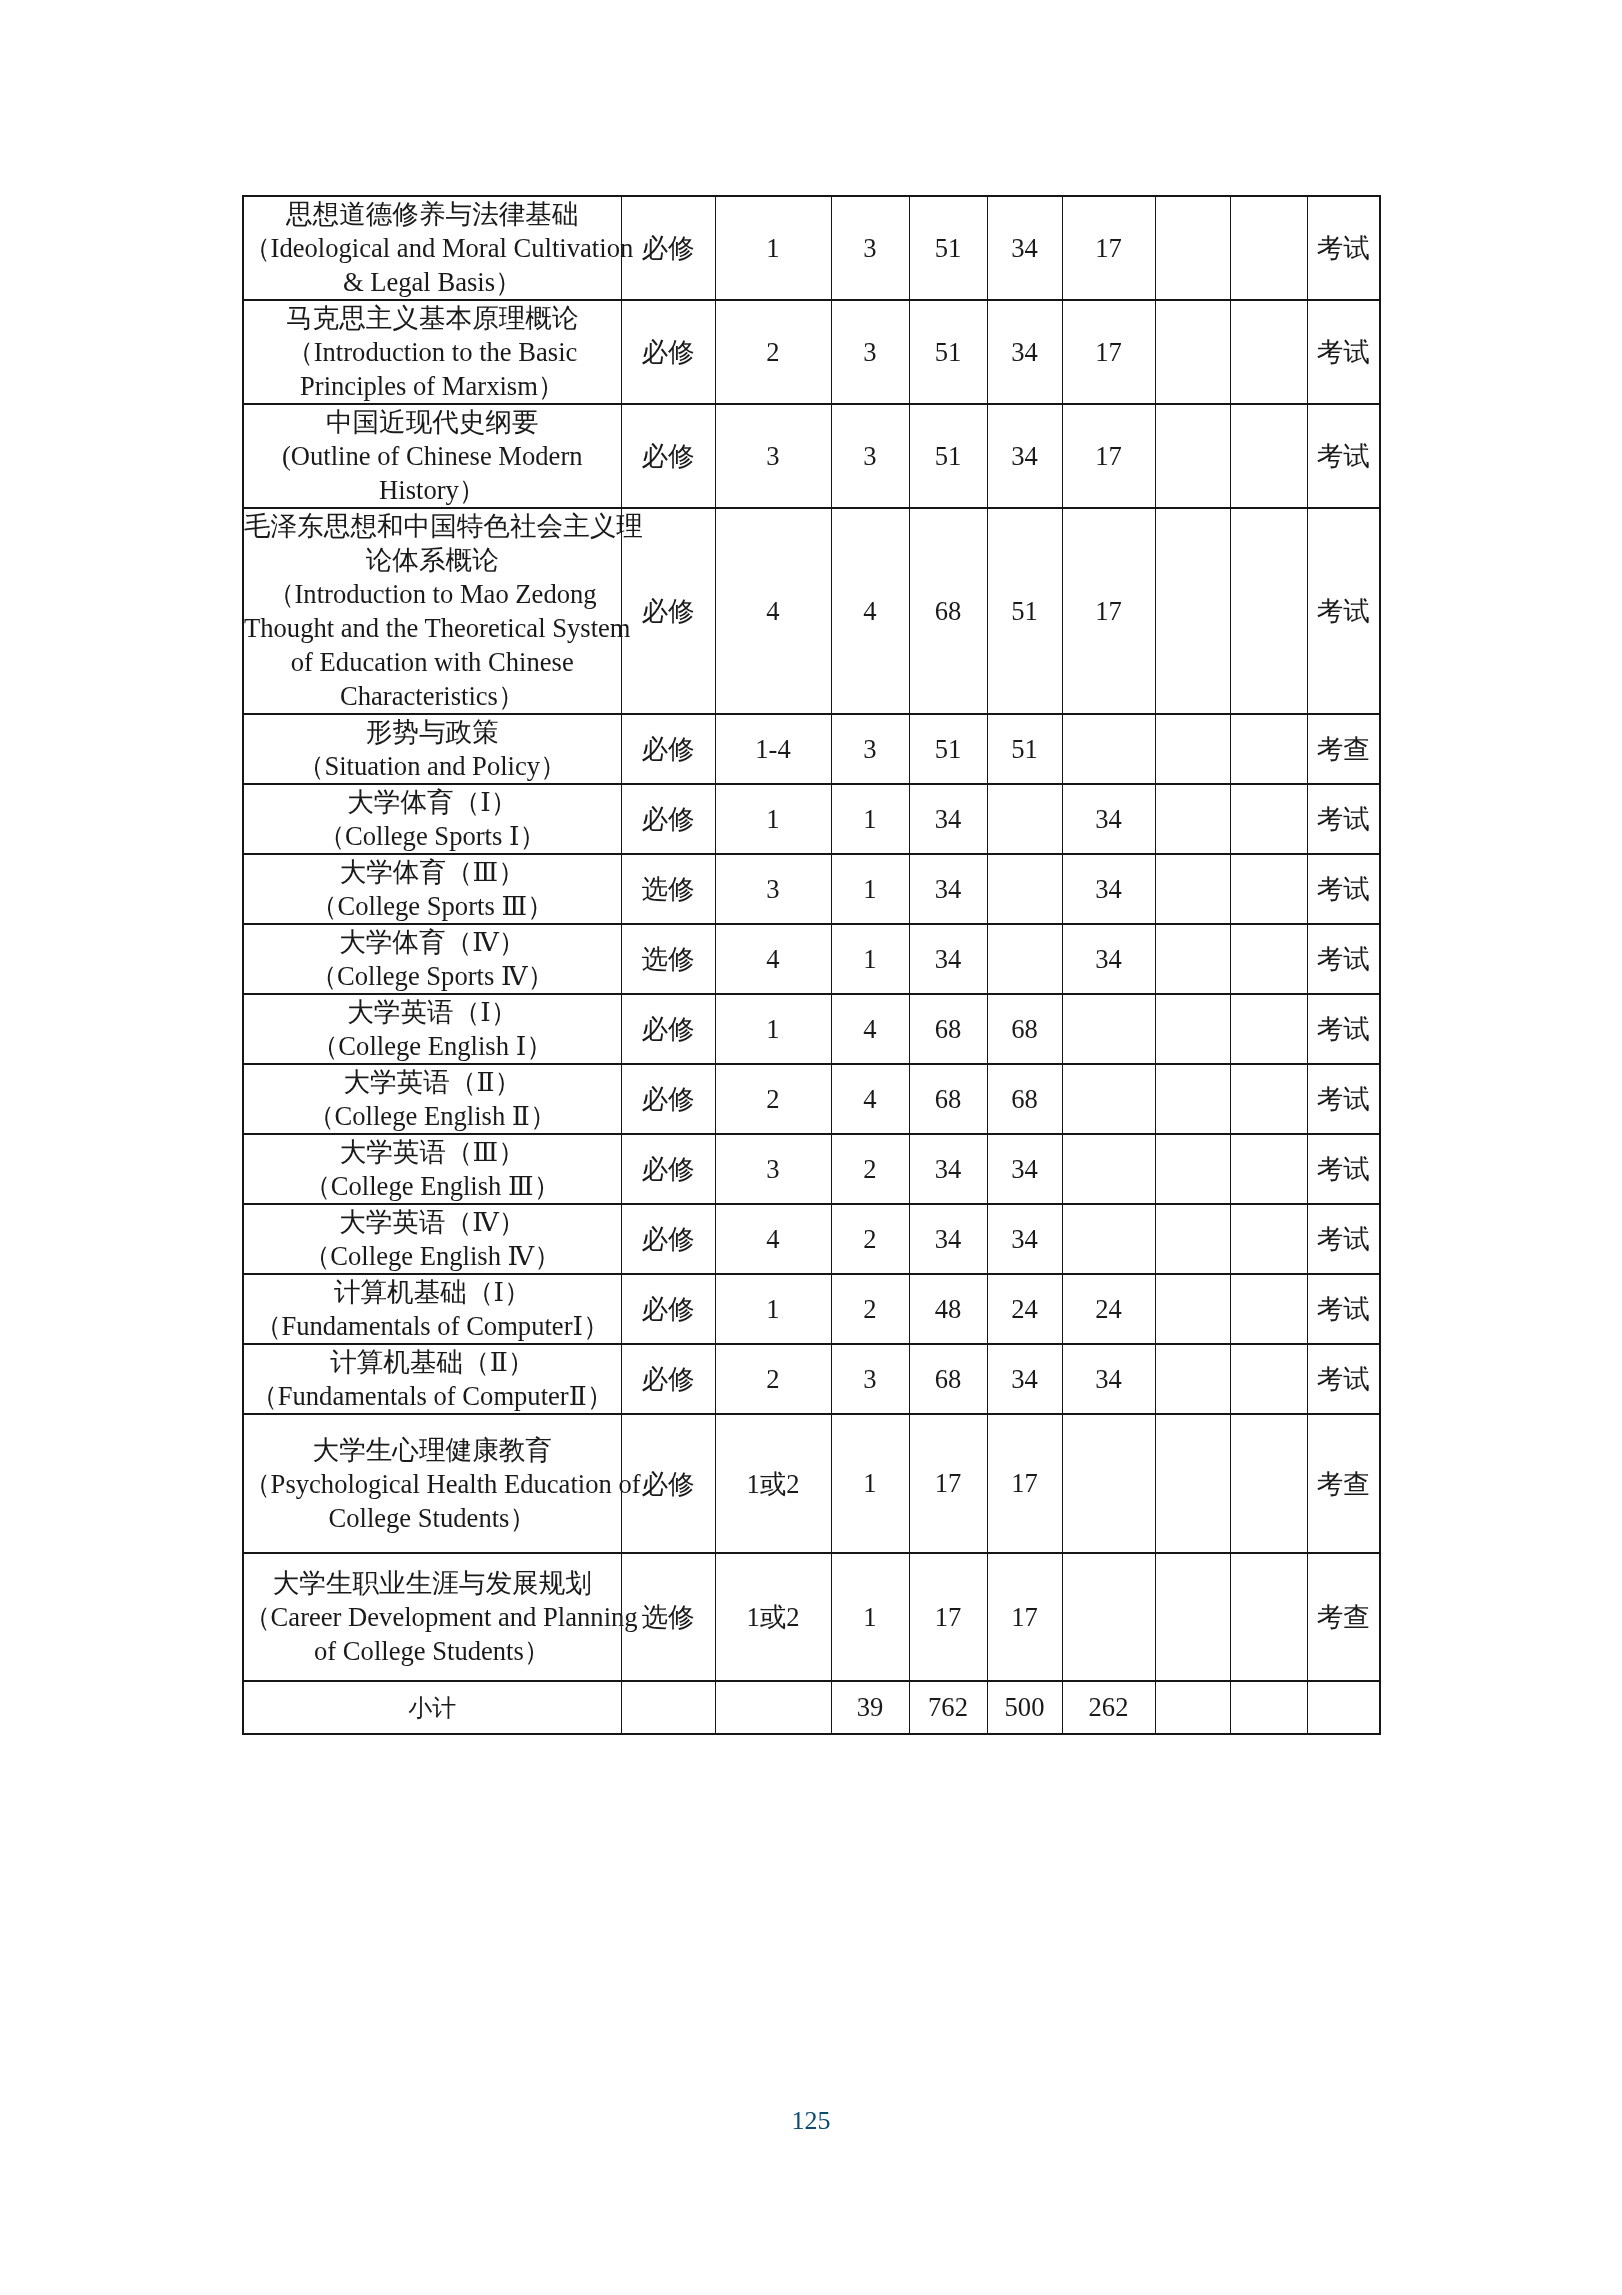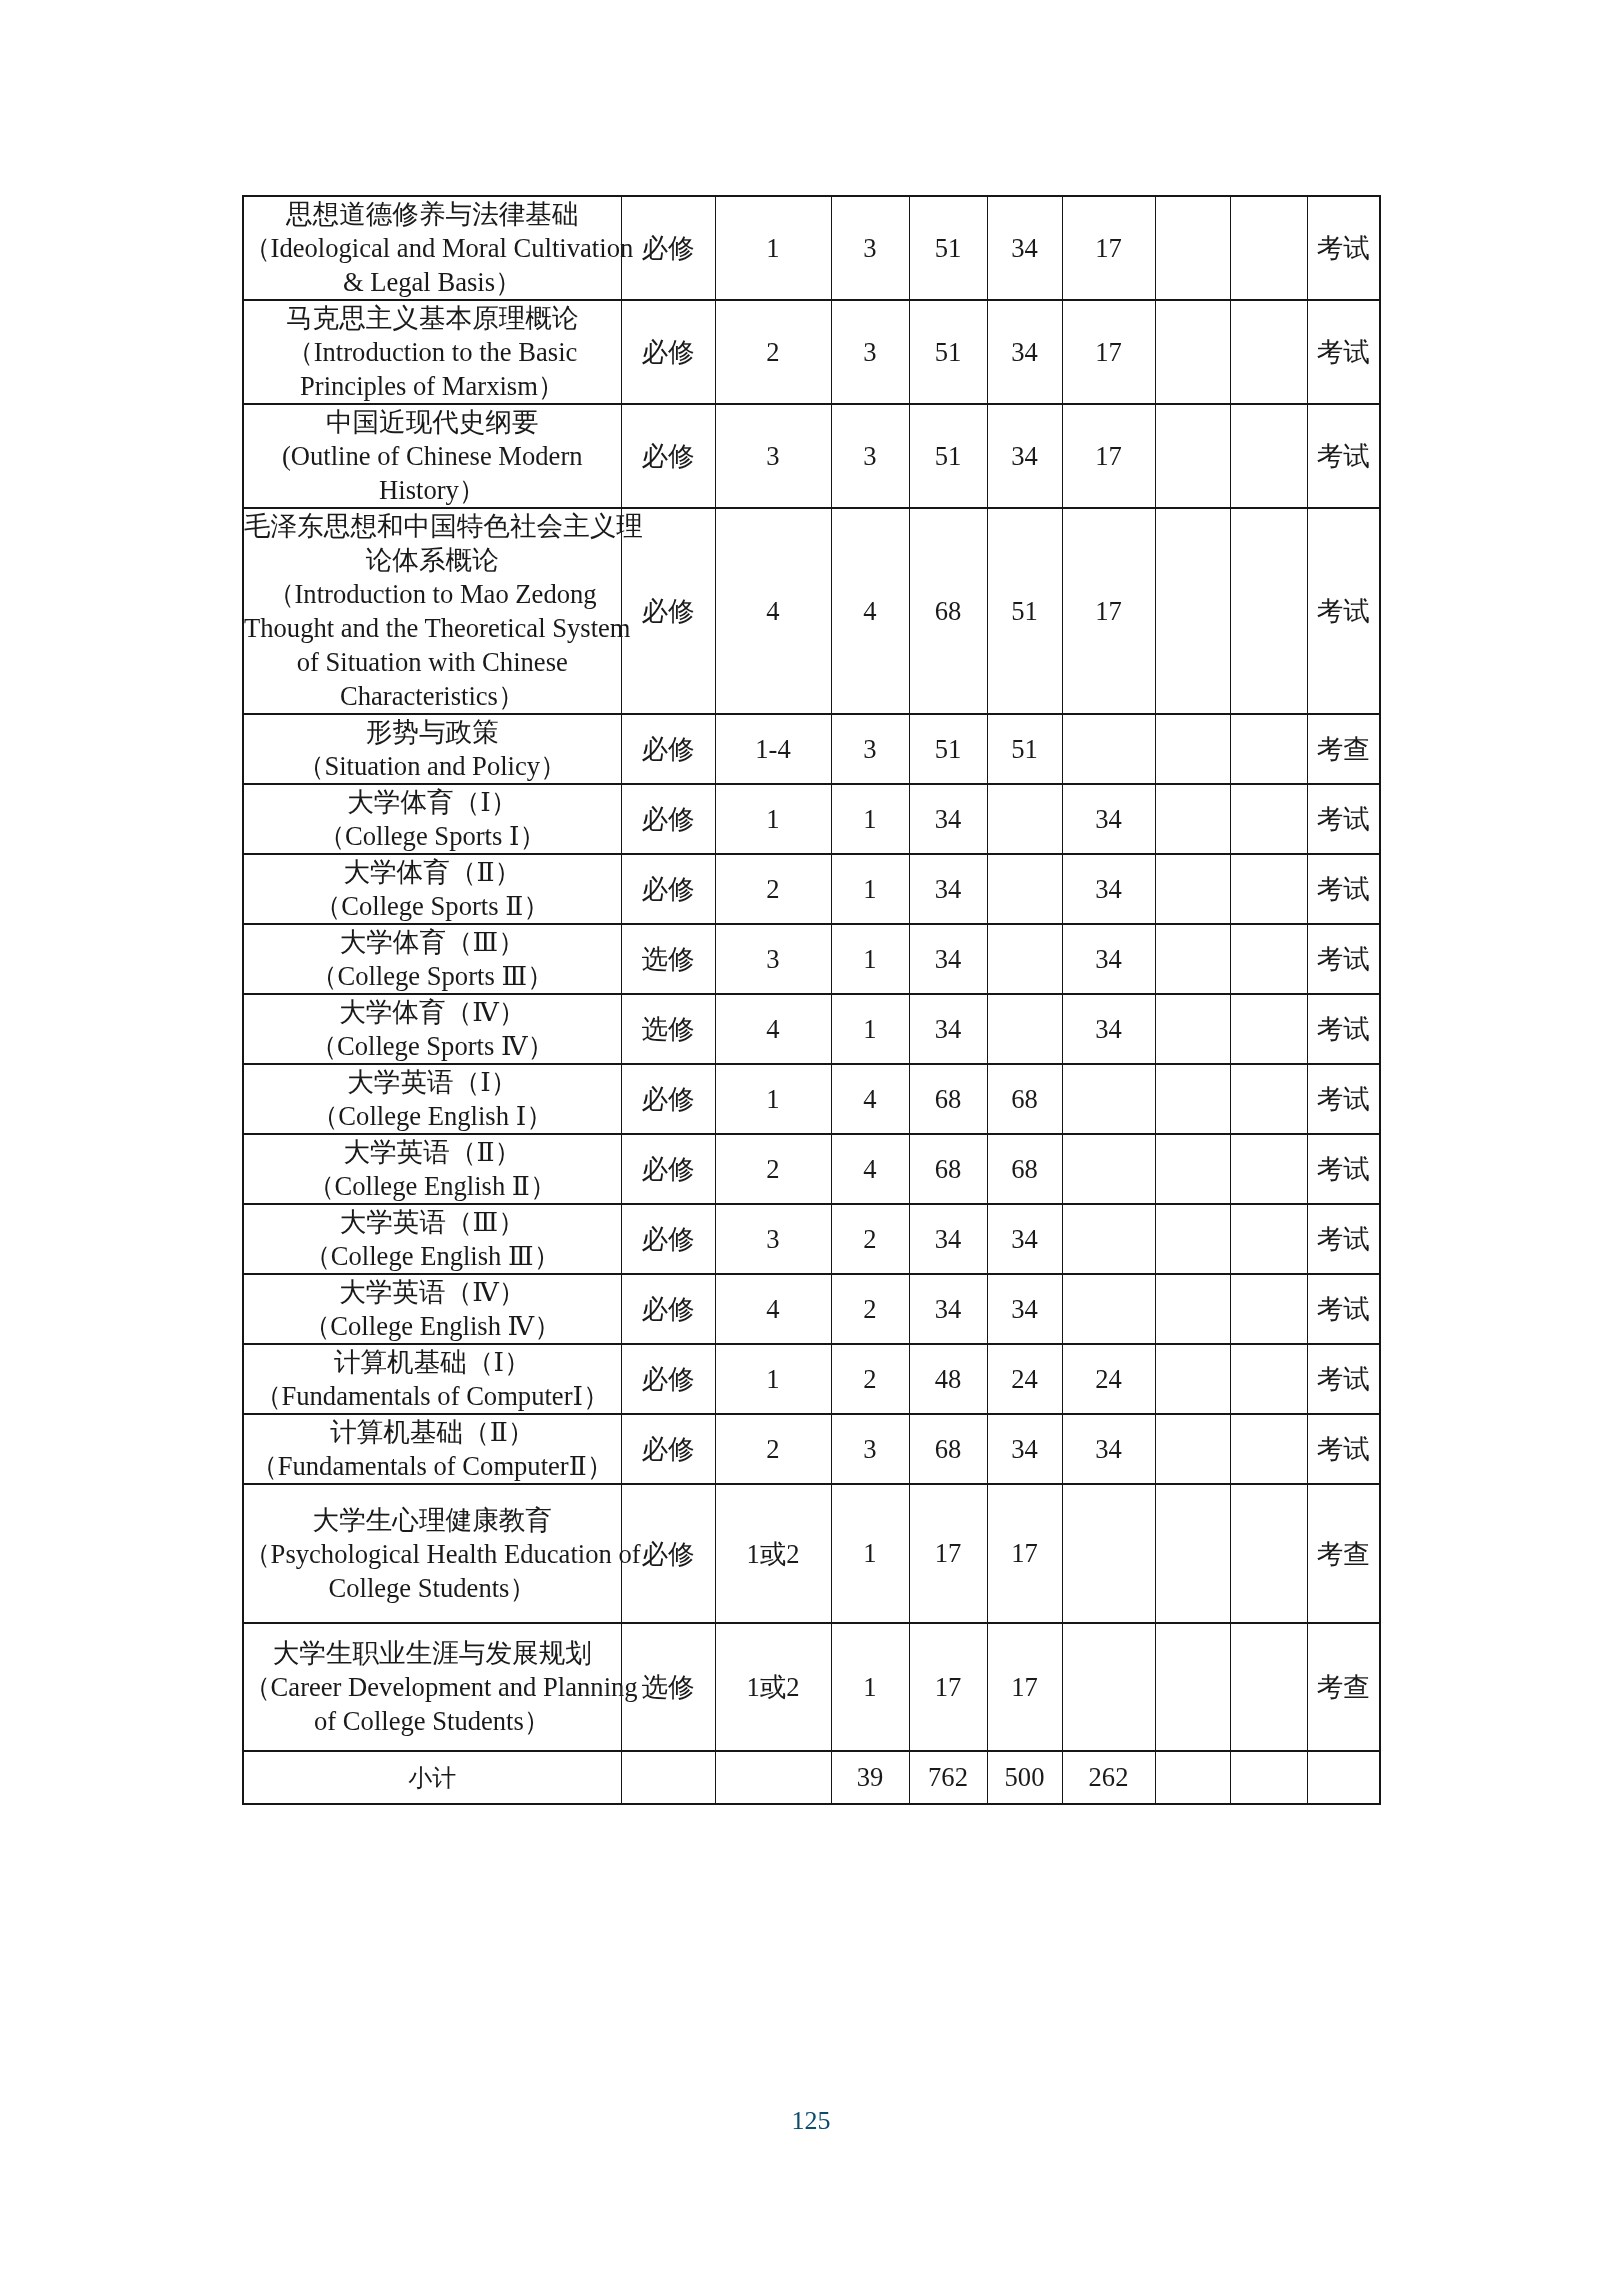--- a/index.html
+++ b/index.html
@@ -131,21 +131,21 @@
         <td></td>
         <td>考试</td>
       </tr>
 
       <tr class="rmao">
         <td class="name">
           <div class="nl">毛泽东思想和中国特色社会主义理</div>
           <div class="nl">论体系概论</div>
           <div class="nl">（Introduction to Mao Zedong</div>
           <div class="nl">Thought and the Theoretical System</div>
-          <div class="nl">of Situation with Chinese</div>
+          <div class="nl">of Education with Chinese</div>
           <div class="nl">Characteristics）</div>
         </td>
         <td>必修</td>
         <td>4</td>
         <td>4</td>
         <td>68</td>
         <td>51</td>
         <td>17</td>
         <td></td>
         <td></td>
@@ -177,35 +177,20 @@
         <td>1</td>
         <td>1</td>
         <td>34</td>
         <td></td>
         <td>34</td>
         <td></td>
         <td></td>
         <td>考试</td>
       </tr>
 
-      <tr class="rstd">
-        <td class="name">
-          <div class="nl">大学体育（Ⅱ）</div>
-          <div class="nl">（College Sports Ⅱ）</div>
-        </td>
-        <td>必修</td>
-        <td>2</td>
-        <td>1</td>
-        <td>34</td>
-        <td></td>
-        <td>34</td>
-        <td></td>
-        <td></td>
-        <td>考试</td>
-      </tr>
 
       <tr class="rstd">
         <td class="name">
           <div class="nl">大学体育（Ⅲ）</div>
           <div class="nl">（College Sports Ⅲ）</div>
         </td>
         <td>选修</td>
         <td>3</td>
         <td>1</td>
         <td>34</td>

